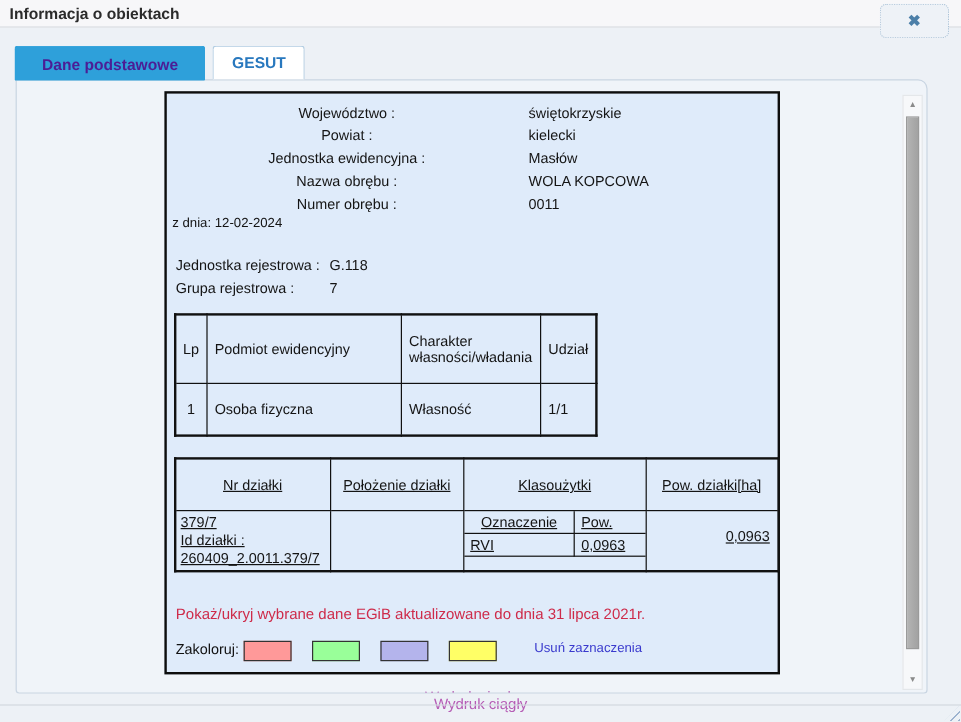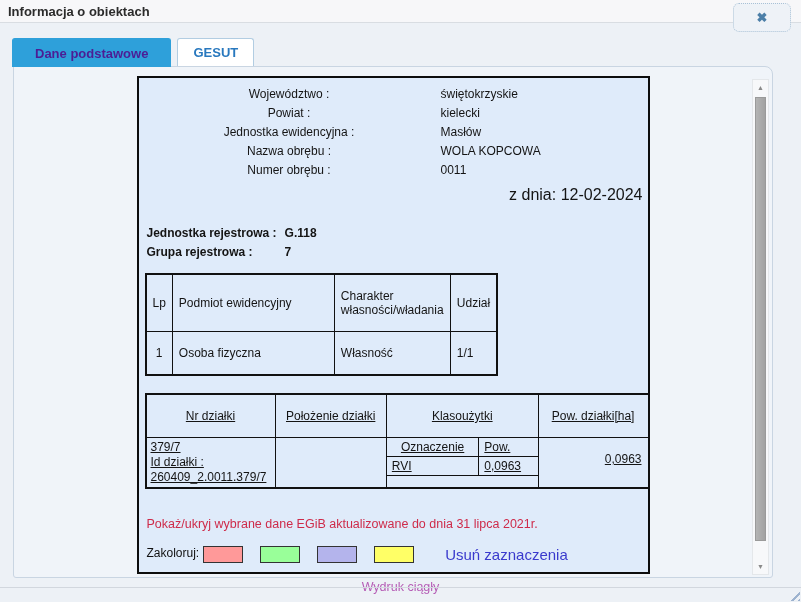--- a/index.html
+++ b/index.html
@@ -59,26 +59,26 @@
     margin:9px auto 0 auto; width:513px;
     background:#dfebfa; border:2px solid #0d0d0d;
     padding:7px 5px 9px 5px;
     font-size:12px; color:#141414;
   }
   .hdr-grid { display:grid; grid-template-columns:291px 1fr; column-gap:6px; line-height:19px; }
   .hdr-grid .lbl { text-align:center; white-space:nowrap; }
   .hdr-grid .val { text-align:left; white-space:nowrap; }
 
   .doc-title { margin-top:13px; text-align:center; font-size:15px; font-weight:bold; letter-spacing:0.2px; }
-  .doc-subtitle { margin-top:6px; text-align:right; font-size:16px; }
+  .doc-subtitle { margin-top:0; text-align:left; font-size:11px; }
 
   .reg-grid {
     margin:22px 0 0 3px;
     display:grid; grid-template-columns:max-content max-content;
-    column-gap:8px; row-gap:4px; line-height:15px;font-weight:bold;
+    column-gap:8px; row-gap:4px; line-height:15px;
   }
 
   table.doc-table { border-collapse:collapse; border:2px solid #111; background:transparent; font-size:12px; }
   table.doc-table th, table.doc-table td {
     border:1px solid #111; font-weight:normal; text-align:left;
     padding:14px 6px; vertical-align:top;
   }
 
   table.owners { margin:13px 0 0 1px; }
   table.owners th { vertical-align:middle; }
@@ -105,21 +105,21 @@
   table.sub tr.sub-head td { border-bottom:1px solid #111; }
   table.sub tr.sub-head td:first-child { text-align:center; }
   table.sub tr.sub-row td { border-bottom:1px solid #111; }
 
   .egib-link { margin:28px 0 0 3px; font-size:12.5px; color:#ce2b4a; cursor:pointer; }
 
   .colorize-row { margin:15px 0 0 3px; display:flex; align-items:flex-start; }
   .colorize-label { font-size:12px; color:#111; }
   .swatch { width:40px; height:17px; border:1px solid #333; margin-left:17px; cursor:pointer; }
   .swatch.first { margin-left:4px; }
-  .clear-link { margin-left:31px; font-size:15px; color:#3a3acd; cursor:pointer; }
+  .clear-link { margin-left:31px; font-size:11px; color:#3a3acd; cursor:pointer; }
 
   .print-link {
     display:block; margin-top:12px; text-align:center;
     font-size:12.5px; color:#a338a3; cursor:pointer;
   }
 
   
   .sb {
     position:absolute; top:12px; bottom:2px; right:3px; width:17px;
     background:#f7f8fa; border:1px solid #e4e7ea; z-index:4;

